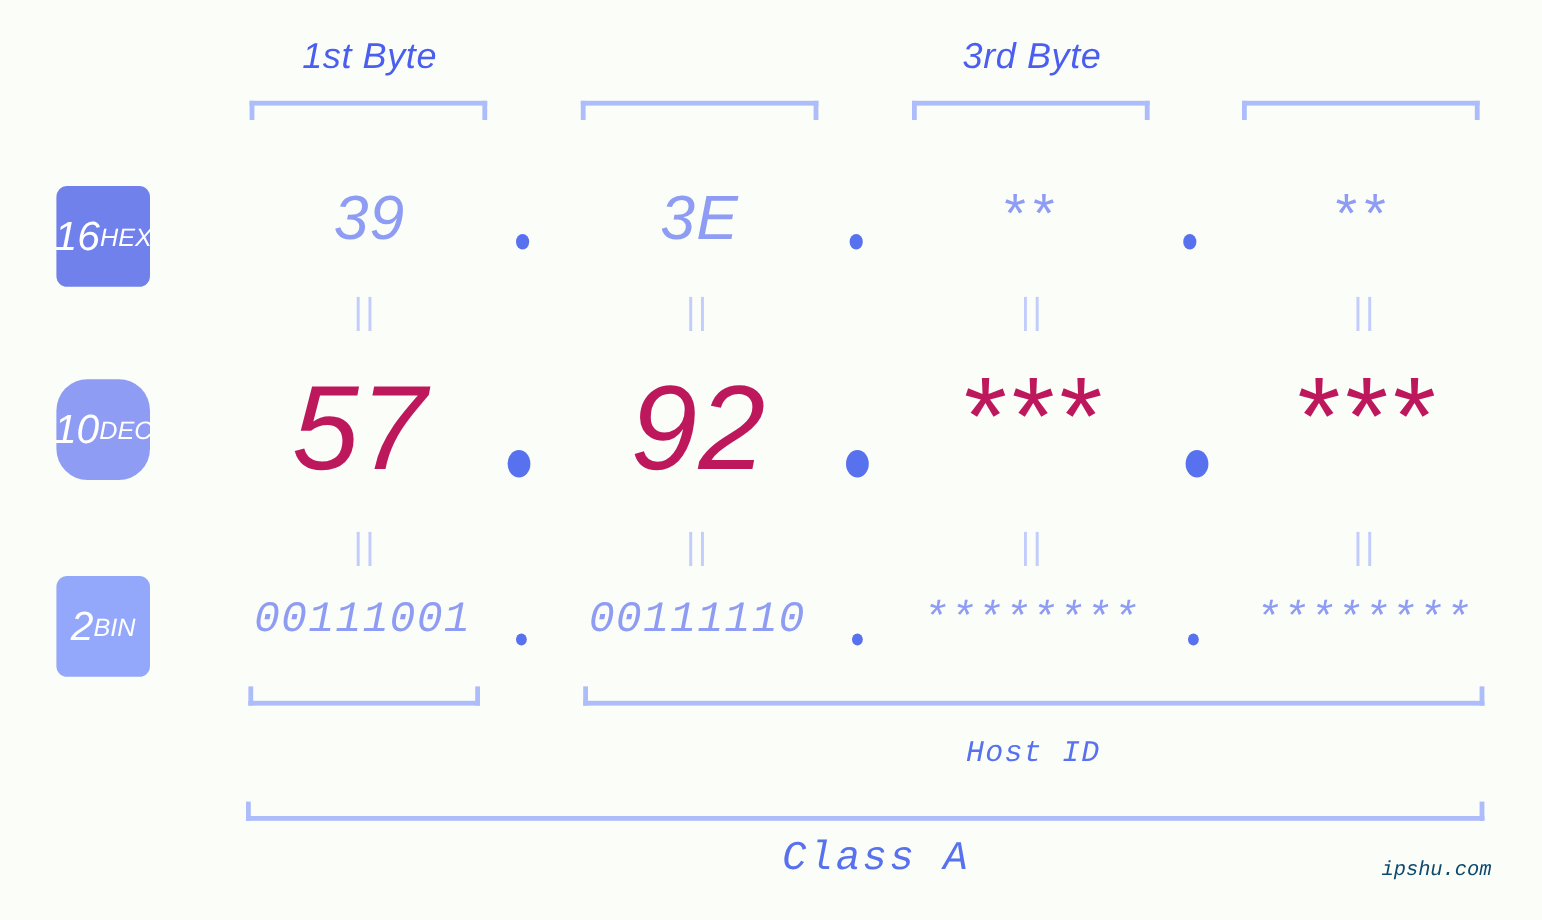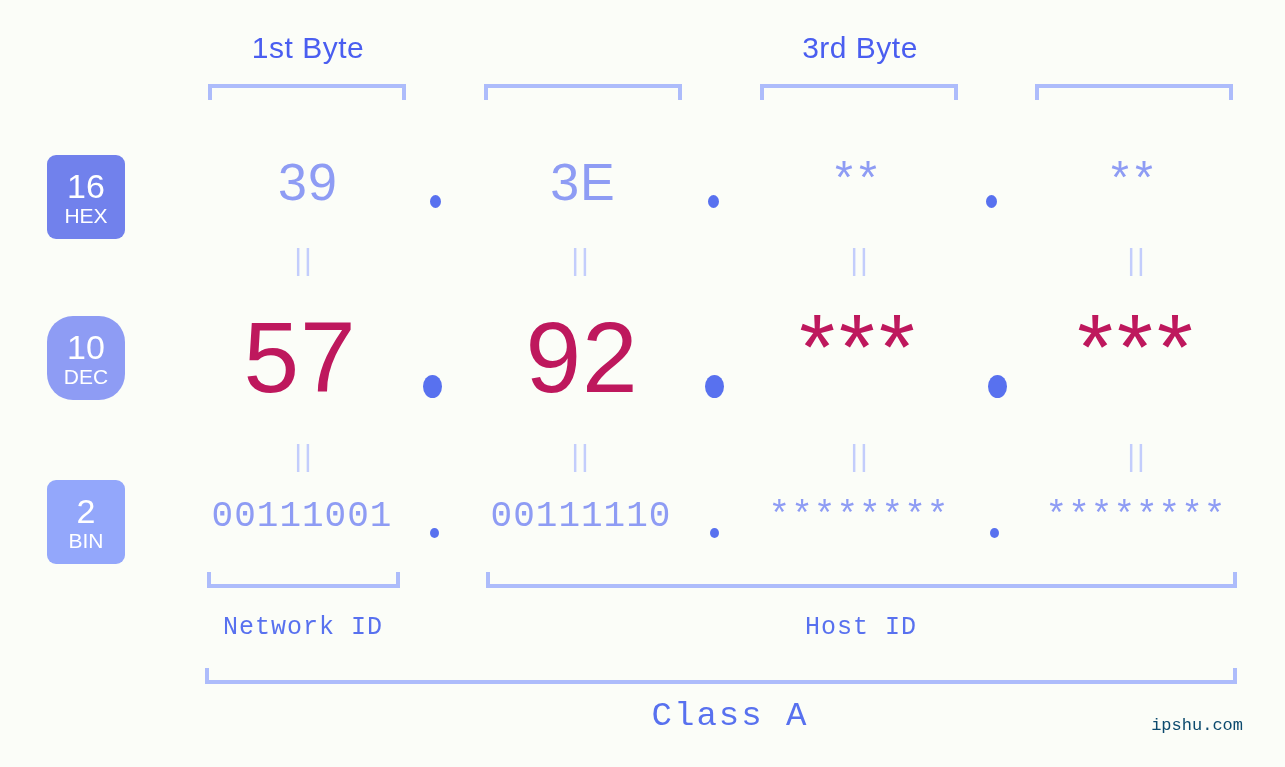--- a/index.html
+++ b/index.html
@@ -11,20 +11,21 @@
     width: 1285px;
     height: 767px;
     background: #fbfdf8;
     font-family: "Liberation Sans", sans-serif;
     overflow: hidden;
   }
   .stage {
     position: relative;
     width: 1285px;
     height: 540px;
+    font-style: italic;
   }
 
   
   .byte-label {
     position: absolute;
     top: 31px;
     width: 260px;
     text-align: center;
     font-family: "Liberation Sans", sans-serif;
     font-size: 30px;
@@ -57,21 +58,21 @@
 
   
   .badge {
     position: absolute;
     left: 47px;
     width: 78px;
     border-radius: 9px;
     color: #ffffff;
     text-align: center;
     display: flex;
-    flex-direction: column;
+    flex-direction: row;
     align-items: center;
     justify-content: center;
     line-height: 1;
     box-sizing: border-box;
   }
   .badge .num {
     font-size: 34px;
     font-weight: 400;
     letter-spacing: 0px;
     display: block;
@@ -255,21 +256,20 @@
     <div class="cell" style="left:729px;">********</div>
     <div class="cell" style="left:1006px;">********</div>
     <div class="dot" style="left:430px;"></div>
     <div class="dot" style="left:710px;"></div>
     <div class="dot" style="left:990px;"></div>
   </div>
 
   <div class="bracket-bottom" style="left:207px; width:193px; top:572px;"></div>
   <div class="bracket-bottom" style="left:486px; width:751px; top:572px;"></div>
 
-  <div class="id-label" style="left:178px; width:250px; top:613px;">Network ID</div>
   <div class="id-label" style="left:736px; width:250px; top:613px;">Host ID</div>
 
   <div class="bracket-bottom" style="left:205px; width:1032px; top:668px;"></div>
   <div class="class-label" style="left:605px; width:250px; top:697px;">Class A</div>
 
   <div class="watermark">ipshu.com</div>
 
 </div>
 
 </body></html>

